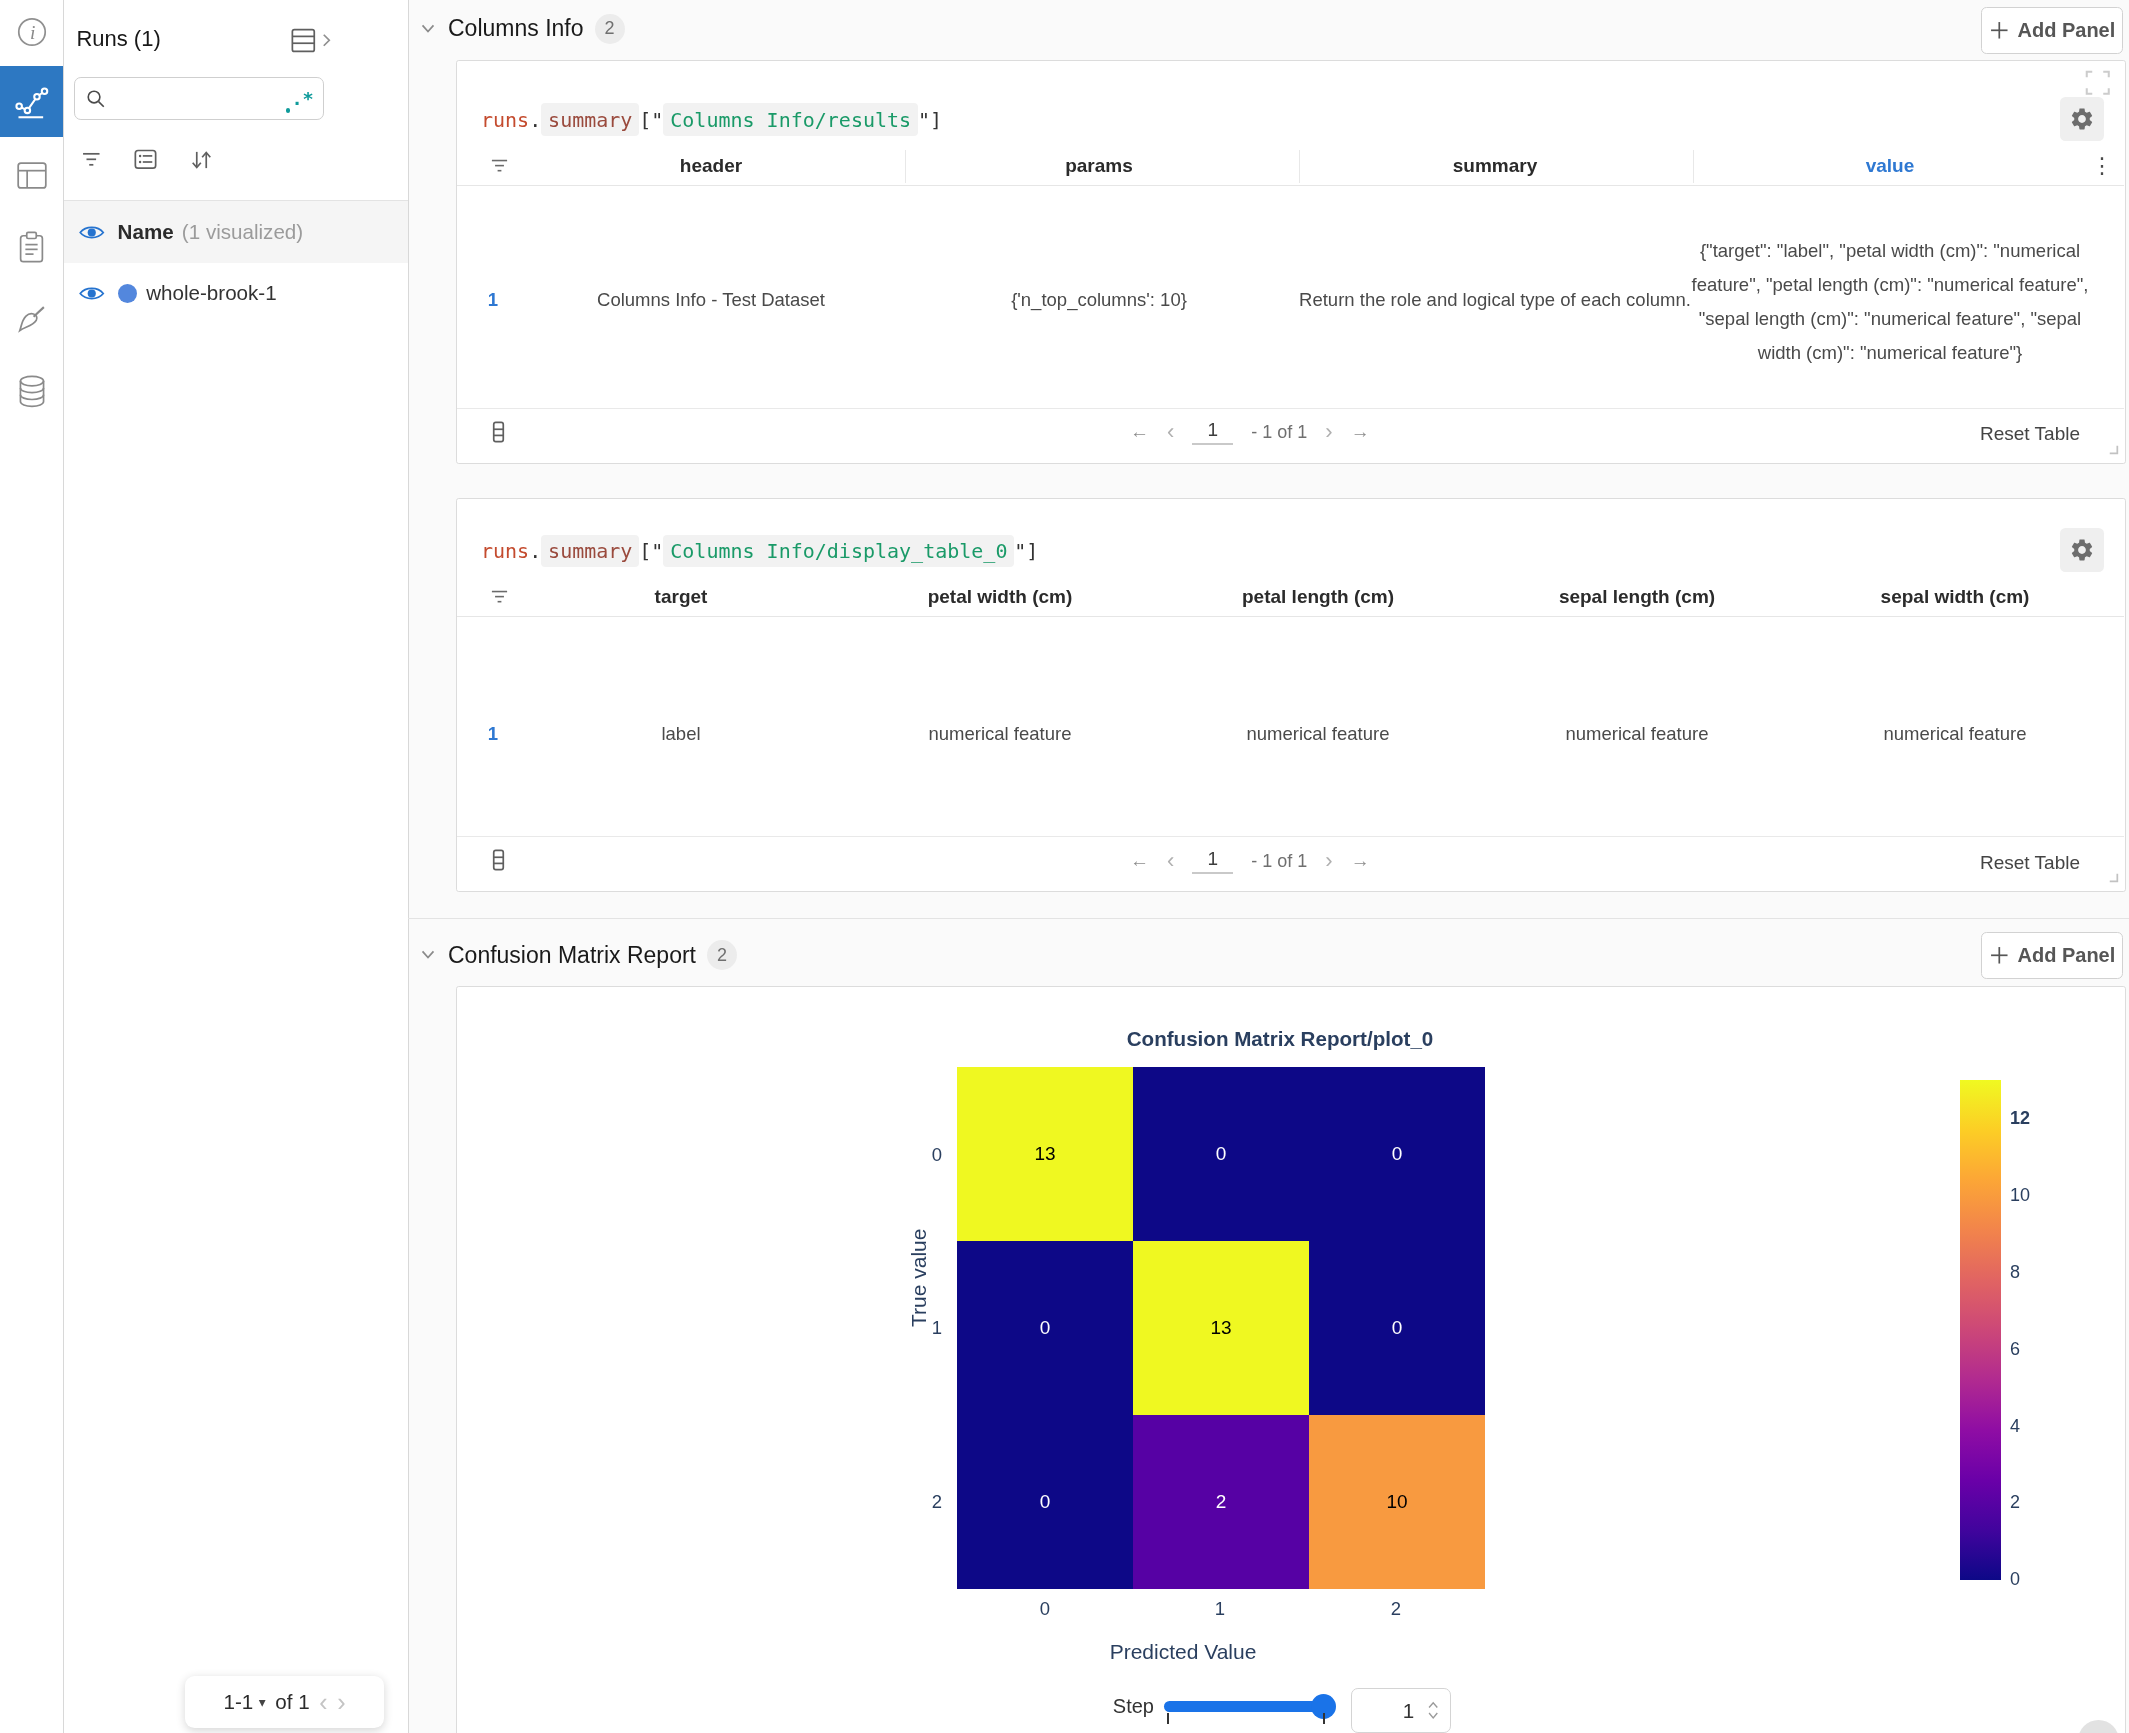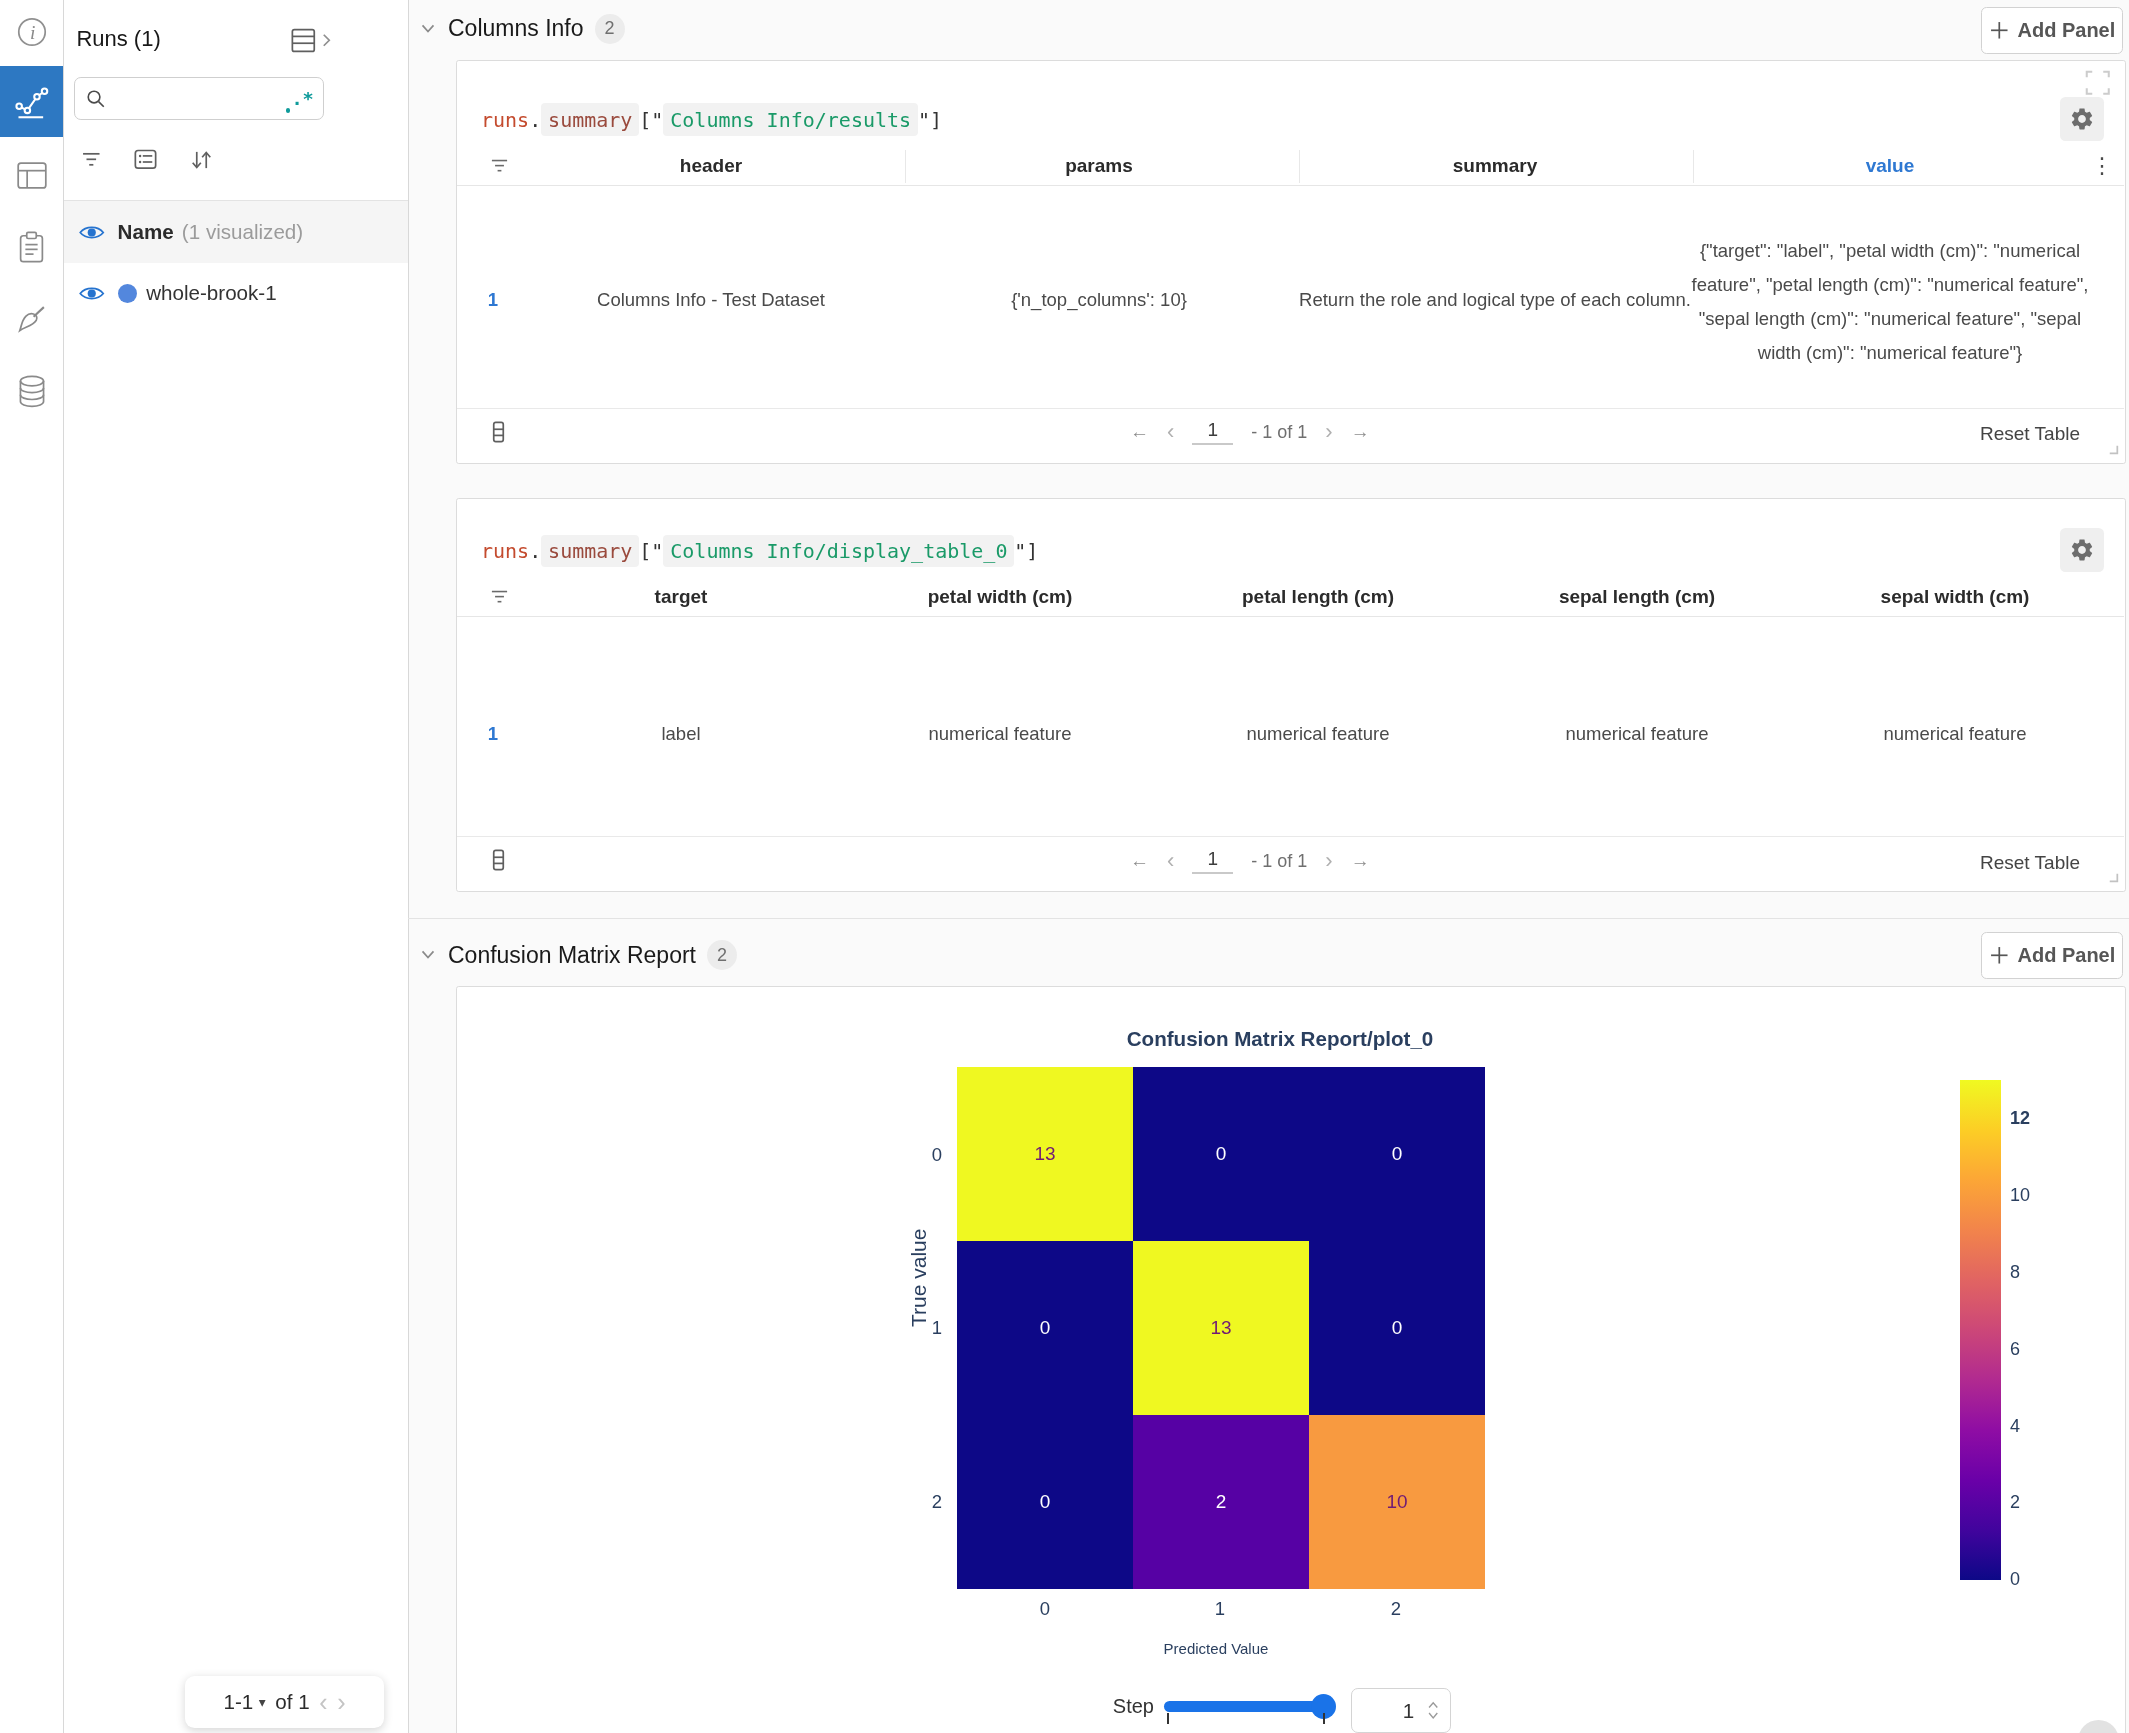--- a/index.html
+++ b/index.html
@@ -29,21 +29,21 @@
   .th{position:absolute;font-size:19px;font-weight:700;color:#2b2b2b;transform:translateX(-50%);top:8.2px;}
   .vdiv{position:absolute;top:2.7px;height:33px;width:0.7px;background:#e8e8e8;}
   .cell{position:absolute;font-size:18.5px;color:#4a4a4a;transform:translateX(-50%);}
   .fdiv{position:absolute;left:0;width:1667px;height:0.7px;background:#e9e9e9;}
   .pag{position:absolute;display:flex;align-items:center;gap:18px;font-size:19px;color:#8c8c8c;}
   .pag-input{display:inline-block;min-width:41px;text-align:center;color:#3d3d3d;border-bottom:2.1px solid #c9c9c9;padding-bottom:1.4px;}
   .reset{position:absolute;font-size:19px;color:#444;}
   
   .matrix{position:absolute;left:500px;top:80px;display:grid;grid-template-columns:repeat(3,176px);grid-template-rows:repeat(3,174px);}
   .mcell{display:flex;align-items:center;justify-content:center;font-size:19px;}
-  .tx-dark{color:#701a75;} .tx-light{color:#fff;}
+  .tx-dark{color:#000000;} .tx-light{color:#fff;}
   .ptick{position:absolute;font-size:18.5px;color:#2a3f5f;}
   .colorbar{position:absolute;left:1503px;top:93px;width:41px;height:500px;
     background:linear-gradient(to top,#0d0887 0%,#41049d 10%,#6a00a8 20%,#8f0da4 30%,#b12a90 40%,#cc4778 50%,#e16462 60%,#f2844b 70%,#fca636 80%,#fcce25 90%,#f0f921 100%);}
   .cbtick{position:absolute;left:1553px;font-size:18px;color:#2a3f5f;transform:translateY(-50%);}
   .slider-track{position:absolute;left:707px;top:714px;width:169px;height:11px;border-radius:6.2px;}
   .slider-handle{position:absolute;left:854px;top:707px;width:25px;height:25px;border-radius:50%;}
   .stick{position:absolute;top:726px;width:2.1px;height:11px;background:#333;}
   .step-input{position:absolute;left:894px;top:701px;width:100px;height:45px;border:1.4px solid #d4d4d4;border-radius:6.9px;background:#fff;display:flex;align-items:center;justify-content:flex-end;padding-right:11px;box-sizing:border-box;gap:12.4px;}
   svg{display:block;}
 </style>
@@ -346,21 +346,21 @@
     </div>
 
     <span class="ptick" style="left:467px;top:157px;width:18px;text-align:right;">0</span>
     <span class="ptick" style="left:467px;top:330px;width:18px;text-align:right;">1</span>
     <span class="ptick" style="left:467px;top:504px;width:18px;text-align:right;">2</span>
     <div class="abs" style="left:450px;top:340px;transform:rotate(-90deg) translateX(0);transform-origin:left top;font-size:21px;color:#2a3f5f;white-space:nowrap;">True value</div>
 
     <span class="ptick" style="left:588px;top:611px;transform:translateX(-50%);">0</span>
     <span class="ptick" style="left:763px;top:611px;transform:translateX(-50%);">1</span>
     <span class="ptick" style="left:939px;top:611px;transform:translateX(-50%);">2</span>
-    <div class="abs" style="left:759px;top:653px;transform:translateX(-50%);font-size:15px;color:#2a3f5f;">Predicted Value</div>
+    <div class="abs" style="left:726px;top:653px;transform:translateX(-50%);font-size:21px;color:#2a3f5f;">Predicted Value</div>
 
     <div class="colorbar"></div>
     <span class="cbtick" style="top:592px;">0</span>
     <span class="cbtick" style="top:515px;">2</span>
     <span class="cbtick" style="top:439px;">4</span>
     <span class="cbtick" style="top:362px;">6</span>
     <span class="cbtick" style="top:285px;">8</span>
     <span class="cbtick" style="top:208px;">10</span>
     <span class="cbtick" style="top:131px;font-weight:bold;">12</span>
 

